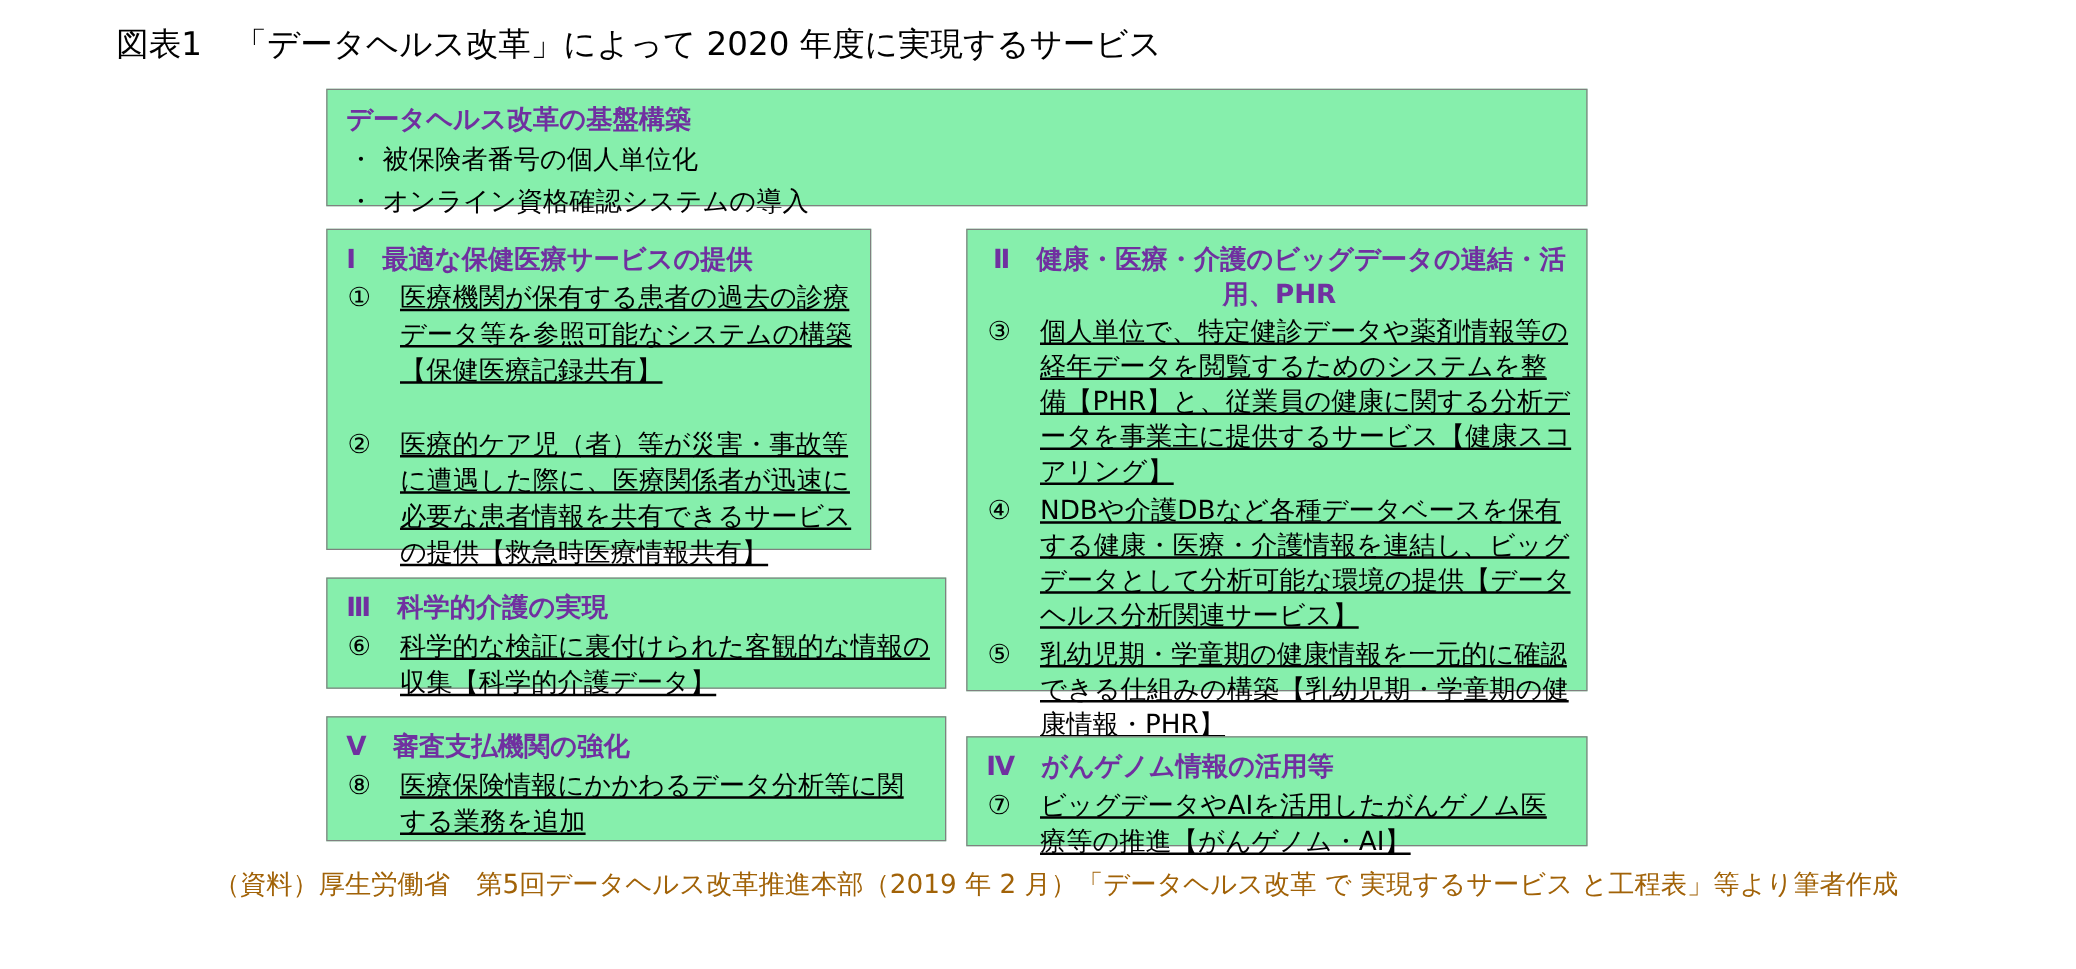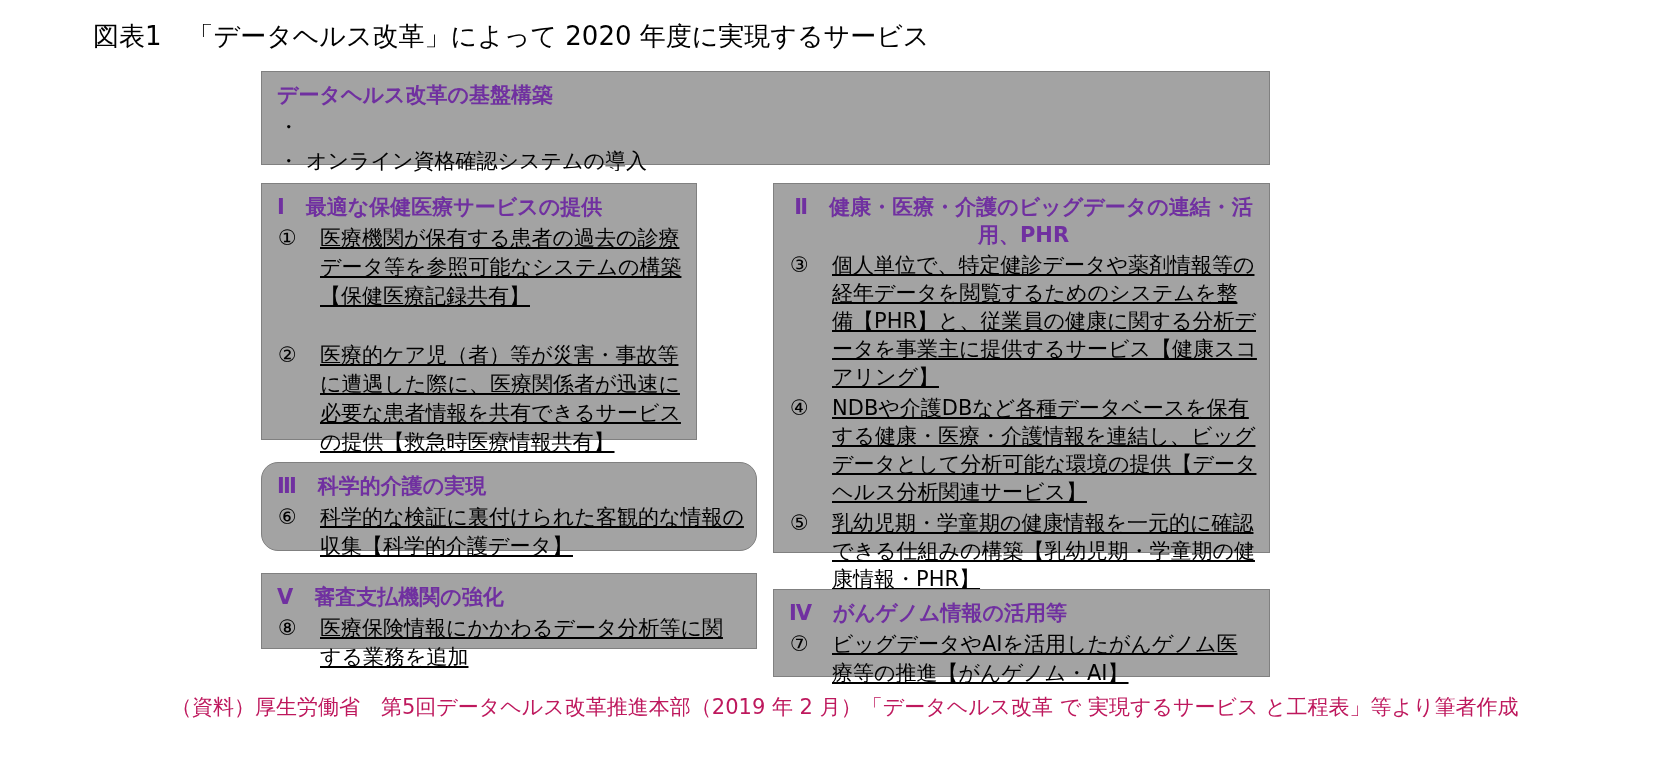--- a/index.html
+++ b/index.html
@@ -11,60 +11,61 @@
     color: #000000;
     overflow: hidden;
   }
   .figure-title {
     position: absolute; left: 90px; top: 16px;
     font-size: 26px; line-height: 34px; color: #000;
     white-space: nowrap;
   }
   .box {
     position: absolute;
-    background: #a3a3a3;
+    background: #86efac;
     border: 1px solid #808080;
     padding: 8px 10px 4px 14px;
     font-size: 21px; line-height: 29px;
   }
   .box-header {
     color: #7030A0; font-weight: bold;
     font-size: 21px; line-height: 29px;
   }
   .bullet-line { display: flex; line-height: 31px; }
   .bullet-line .marker { width: 26px; flex: 0 0 26px; text-align: left; }
   .item { display: flex; }
   .item .item-num { width: 40px; flex: 0 0 40px; }
   .item .item-text { flex: 1 1 auto; text-decoration: underline; }
   .gap-above { margin-top: 28px; }
 
   
   .foundation-box { left: 258px; top: 68px;  width: 1009px; height: 94px; }
   .box-i          { left: 258px; top: 180px; width: 436px;  height: 257px; }
-  .box-iii        { left: 258px; top: 459px; width: 496px;  height: 89px; border-radius: 17px; }
-  .box-v          { left: 258px; top: 570px; width: 496px;  height: 76px; }
+  .box-iii        { left: 258px; top: 459px; width: 496px;  height: 89px; }
+  .box-v          { left: 258px; top: 570px; width: 496px;  height: 100px; }
   .box-ii         { left: 770px; top: 180px; width: 497px;  height: 370px; line-height: 28px; }
   .box-ii .box-header { line-height: 28px; text-align: center; }
   .box-iv         { left: 770px; top: 586px; width: 497px;  height: 88px; }
 
   .source-note {
     position: absolute; left: 168px; top: 690px;
-    font-size: 21px; line-height: 29px; color: #be185d;
+    font-size: 21px; line-height: 29px; color: #a16207;
     white-space: nowrap;
   }
 </style>
 </head>
 <body>
 
 <div class="figure-title">図表1　「データヘルス改革」によって 2020 年度に実現するサービス</div>
 
 <div class="box foundation-box">
   <div class="box-header">データヘルス改革の基盤構築</div>
   <div class="bullet-line">
     <span class="marker">・</span>
+    <span>被保険者番号の個人単位化</span>
   </div>
   <div class="bullet-line">
     <span class="marker">・</span>
     <span>オンライン資格確認システムの導入</span>
   </div>
 </div>
 
 <div class="box box-i">
   <div class="box-header">Ⅰ　最適な保健医療サービスの提供</div>
   <div class="item">

